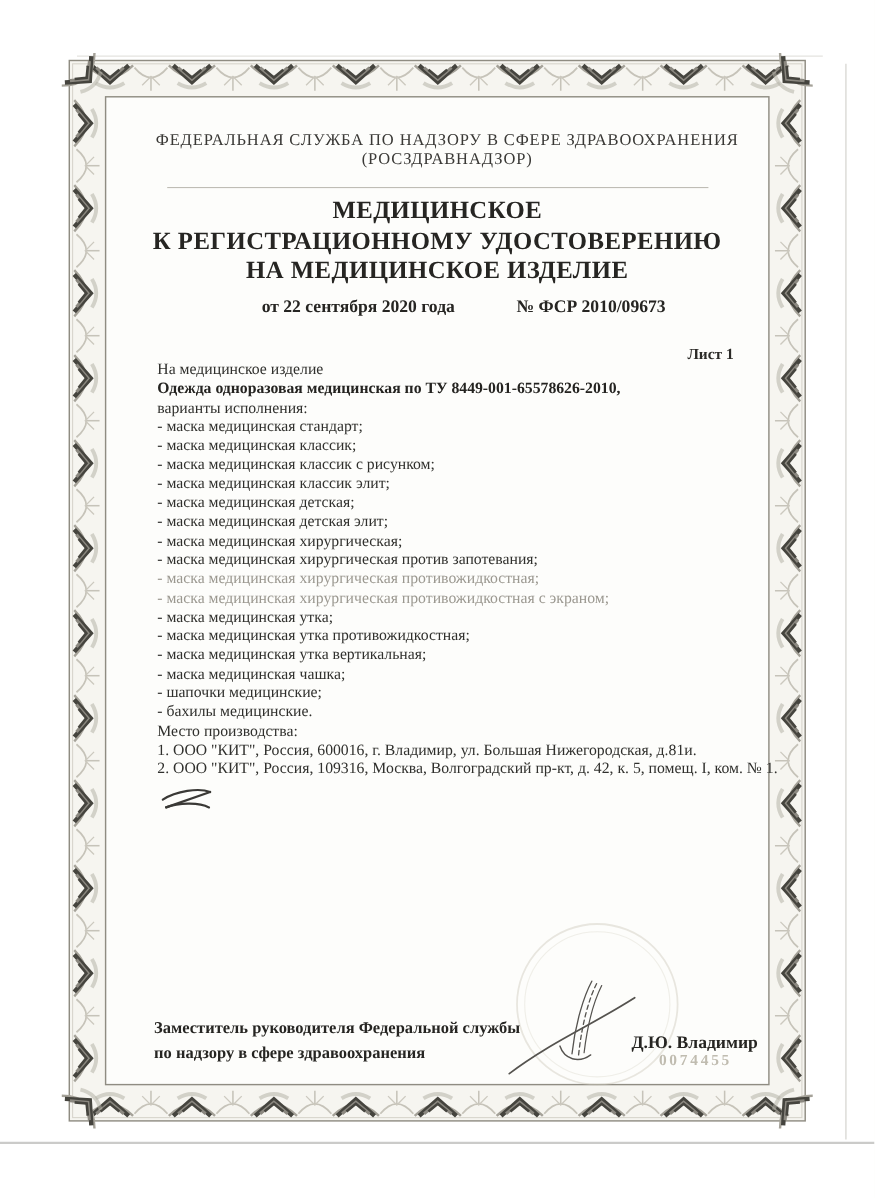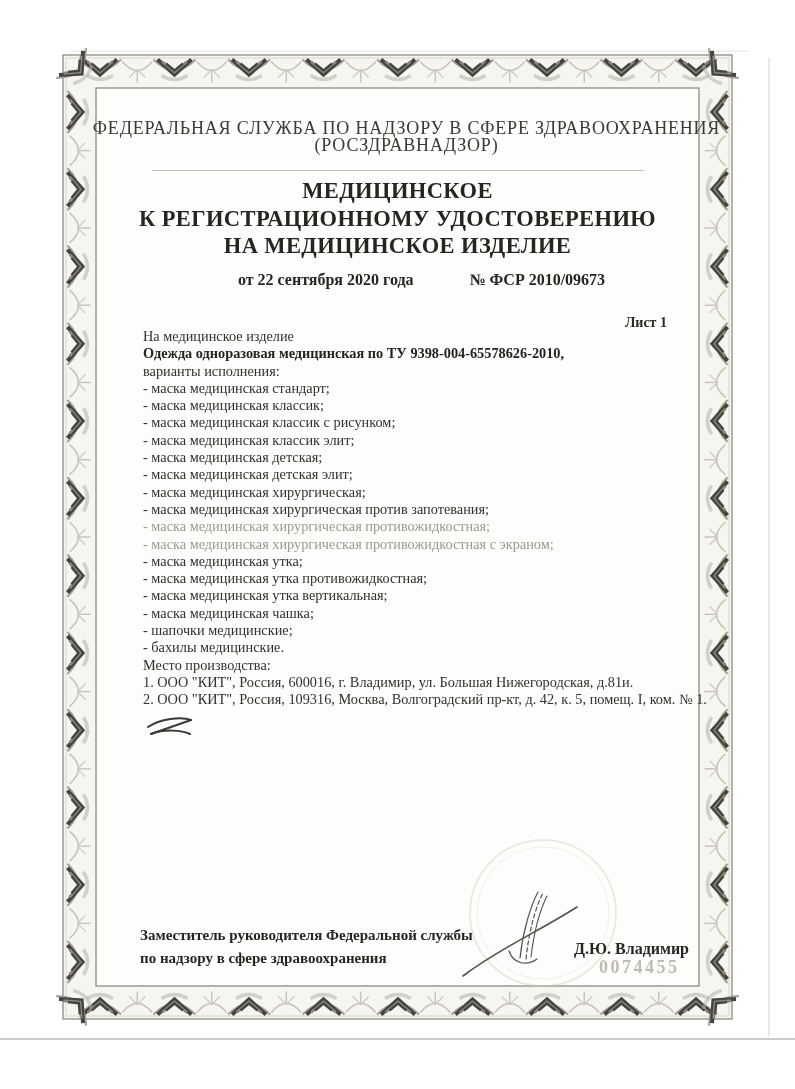--- a/index.html
+++ b/index.html
@@ -3,31 +3,31 @@
 <meta charset="utf-8">
 <style>
   html,body{margin:0;padding:0;}
   body{
     width:795px;height:1089px;position:relative;background:#ffffff;
     font-family:"Liberation Serif", serif;color:#2e2d2b;overflow:hidden;
   }
   .deco{position:absolute;left:0;top:0;z-index:0;}
   .content{position:absolute;inset:0;z-index:1;}
   .content > div{position:absolute;}
-  .agency{top:120px;left:18px;right:0;text-align:center;font-size:18px;letter-spacing:.8px;line-height:17px;color:#3a3936;}
+  .agency{top:120px;left:18px;right:0;text-align:center;font-size:15px;letter-spacing:.8px;line-height:17px;color:#3a3936;}
   .divider{top:170px;left:152px;width:492px;border-top:1px solid #b4b1a8;opacity:.85;}
   .title{top:177px;left:0;right:0;text-align:center;font-weight:bold;font-size:22.5px;line-height:27.5px;color:#262522;letter-spacing:.4px;}
   .reg-row{top:271px;left:0;right:0;display:flex;justify-content:center;gap:56px;padding-left:48px;font-weight:bold;font-size:16px;color:#262522;}
   .sheet{top:315px;right:128px;font-weight:bold;font-size:14px;color:#2b2a27;}
   .bodytext{top:328px;left:143px;width:566px;font-size:14.3px;line-height:17.3px;color:#30302d;}
   .bodytext .bold{font-weight:bold;color:#242320;}
   .variant.faded{color:#9b9890;}
   .sig-block{top:924px;left:140px;font-weight:bold;font-size:15px;line-height:22.5px;color:#262522;}
   .sig-name{top:940px;left:574px;font-weight:bold;font-size:16px;color:#262522;}
-  .serial{top:957px;left:599px;font-size:18px;letter-spacing:2.5px;color:#c0bcb0;font-weight:bold;}
+  .serial{top:957px;left:599px;font-size:14px;letter-spacing:2.5px;color:#c0bcb0;font-weight:bold;}
 </style>
 </head>
 <body>
 
 <svg class="deco" width="795" height="1089" viewBox="0 0 795 1089" xmlns="http://www.w3.org/2000/svg">
   <defs>
     <g id="chev-dark">
       <path d="M-21,-12 Q0,9 21,-12" fill="none" stroke="#a5a299" stroke-width="2.2"></path>
       <path d="M-17,-12 L0,3 L17,-12" fill="none" stroke="#45443e" stroke-width="4"></path>
       <path d="M-12.5,-10 L0,0.5 L12.5,-10" fill="none" stroke="#8b8880" stroke-width="2.8"></path>
@@ -176,21 +176,21 @@
 
   <div class="reg-row">
     <span>от 22 сентября 2020 года</span>
     <span>№  ФСР 2010/09673</span>
   </div>
 
   <div class="sheet">Лист 1</div>
 
   <div class="bodytext">
     <div>На медицинское изделие</div>
-    <div class="bold">Одежда одноразовая медицинская по ТУ 9398-004-65578626-2010,</div>
+    <div class="bold">Одежда одноразовая медицинская по ТУ 8449-001-65578626-2010,</div>
     <div>варианты исполнения:</div>
     <div>
         <div class="variant">- маска медицинская стандарт;</div>
         <div class="variant">- маска медицинская классик;</div>
         <div class="variant">- маска медицинская классик с рисунком;</div>
         <div class="variant">- маска медицинская классик элит;</div>
         <div class="variant">- маска медицинская детская;</div>
         <div class="variant">- маска медицинская детская элит;</div>
         <div class="variant">- маска медицинская хирургическая;</div>
         <div class="variant">- маска медицинская хирургическая против запотевания;</div>

